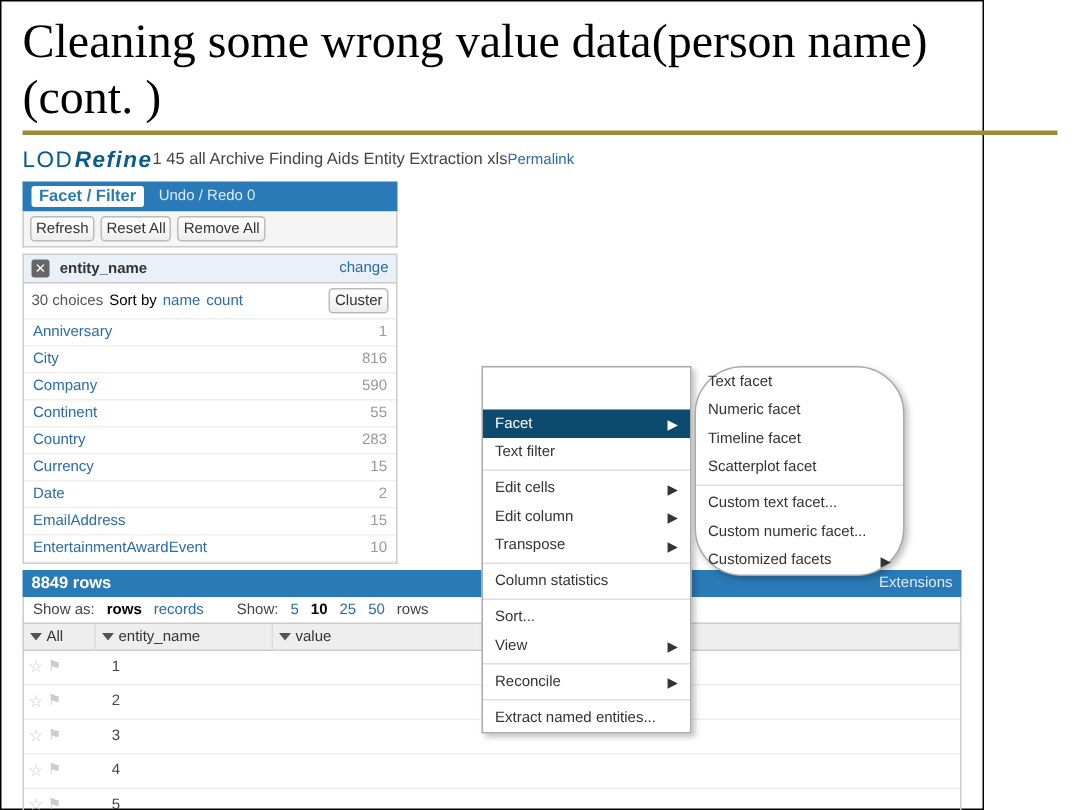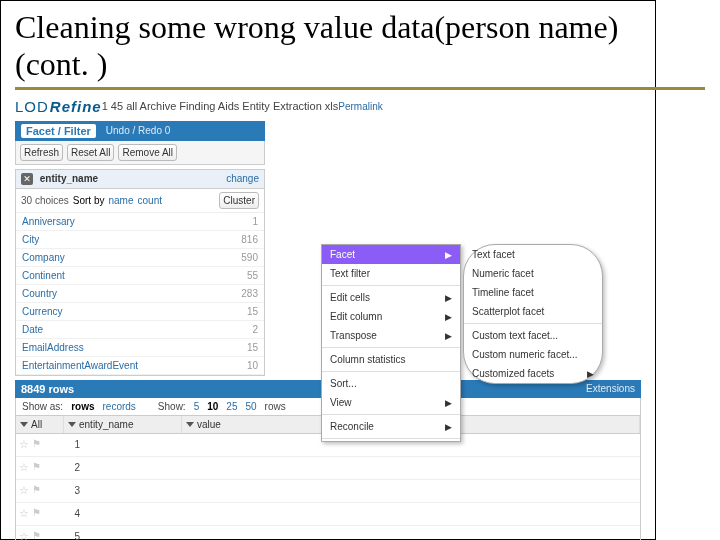--- a/index.html
+++ b/index.html
@@ -47,21 +47,21 @@
   .grow { display: flex; align-items: center; border-bottom: 1px solid #eee; font-size: 10px; min-height: 23px; }
   .grow .icons { width: 48px; display: flex; gap: 3px; padding: 2px 3px; }
   .star { color: #ccc; font-size: 11px; }
   .flag { color: #ccc; font-size: 10px; }
   .grow .num { width: 20px; color: #444; text-align: right; padding-right: 4px; }
   .grow .en-cell { width: 98px; padding: 2px 4px; color: #333; }
   .grow .val-cell { flex: 1; padding: 2px 4px; color: #333; }
 
   .menu { position: absolute; background: #fff; border: 1px solid #aaa; box-shadow: 2px 2px 4px rgba(0,0,0,0.25); font-size: 10px; z-index: 10; min-width: 140px; }
   .menu-item { padding: 4px 8px; display: flex; justify-content: space-between; align-items: center; color: #333; }
-  .menu-item.hl { background: #8b5cf6; color: #fff; }
+  .menu-item.hl { background: #0c4a6e; color: #fff; margin-top: 28px; }
   .menu-item .arrow { font-size: 9px; color: inherit; }
   .menu-sep { border-top: 1px solid #ddd; margin: 2px 0; }
   .menu1 { top: 243px; left: 320px; width: 140px; }
   .menu2 { top: 243px; left: 462px; width: 140px; border-radius: 32px; }
 </style>
 </head>
 <body>
 
 <div class="slide">
   <div class="title">Cleaning some wrong value data(person name)(cont. )</div>
@@ -302,20 +302,23 @@
     <div class="menu-item">
         <span>View</span>
         <span class="arrow">▶</span>
       </div>
     <div class="menu-sep"></div>
     <div class="menu-item">
         <span>Reconcile</span>
         <span class="arrow">▶</span>
       </div>
     <div class="menu-sep"></div>
+    <div class="menu-item">
+        <span>Extract named entities...</span>
+      </div>
   </div>
 
   <div class="menu menu2">
     <div class="menu-item">
         <span>Text facet</span>
       </div>
     <div class="menu-item">
         <span>Numeric facet</span>
       </div>
     <div class="menu-item">

